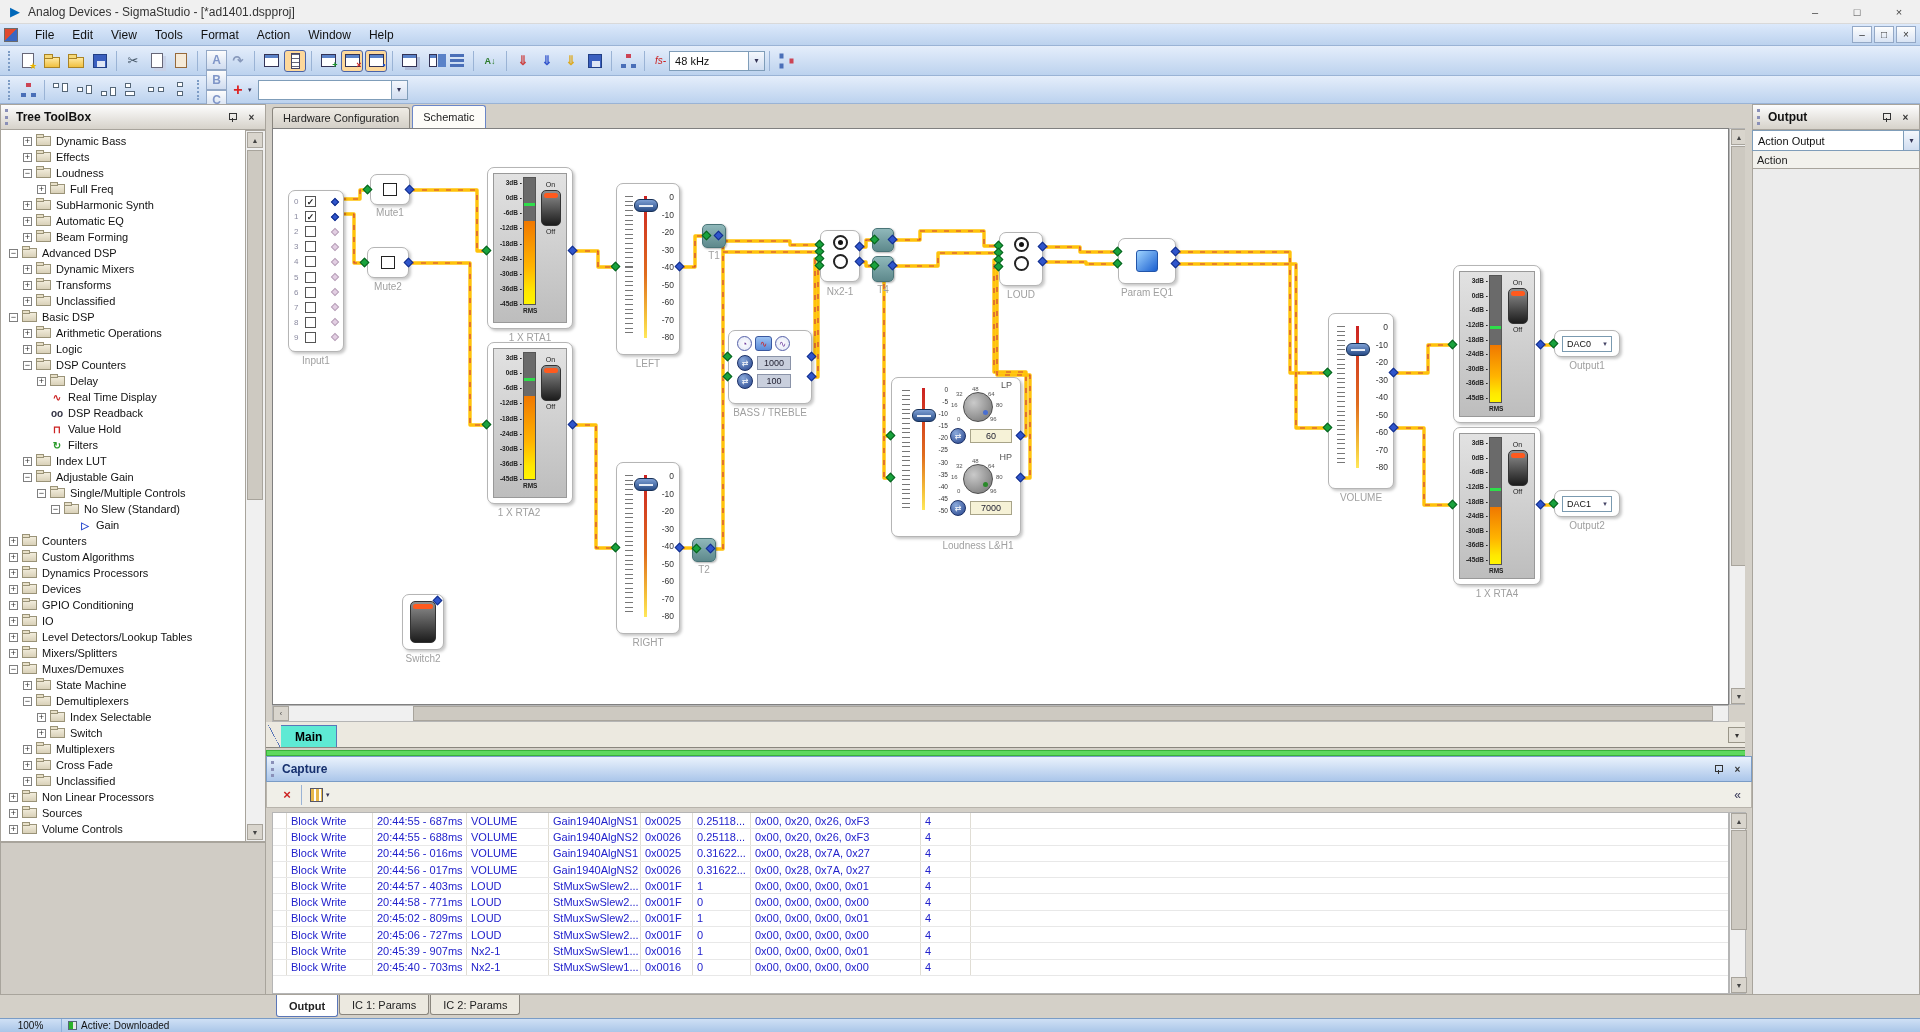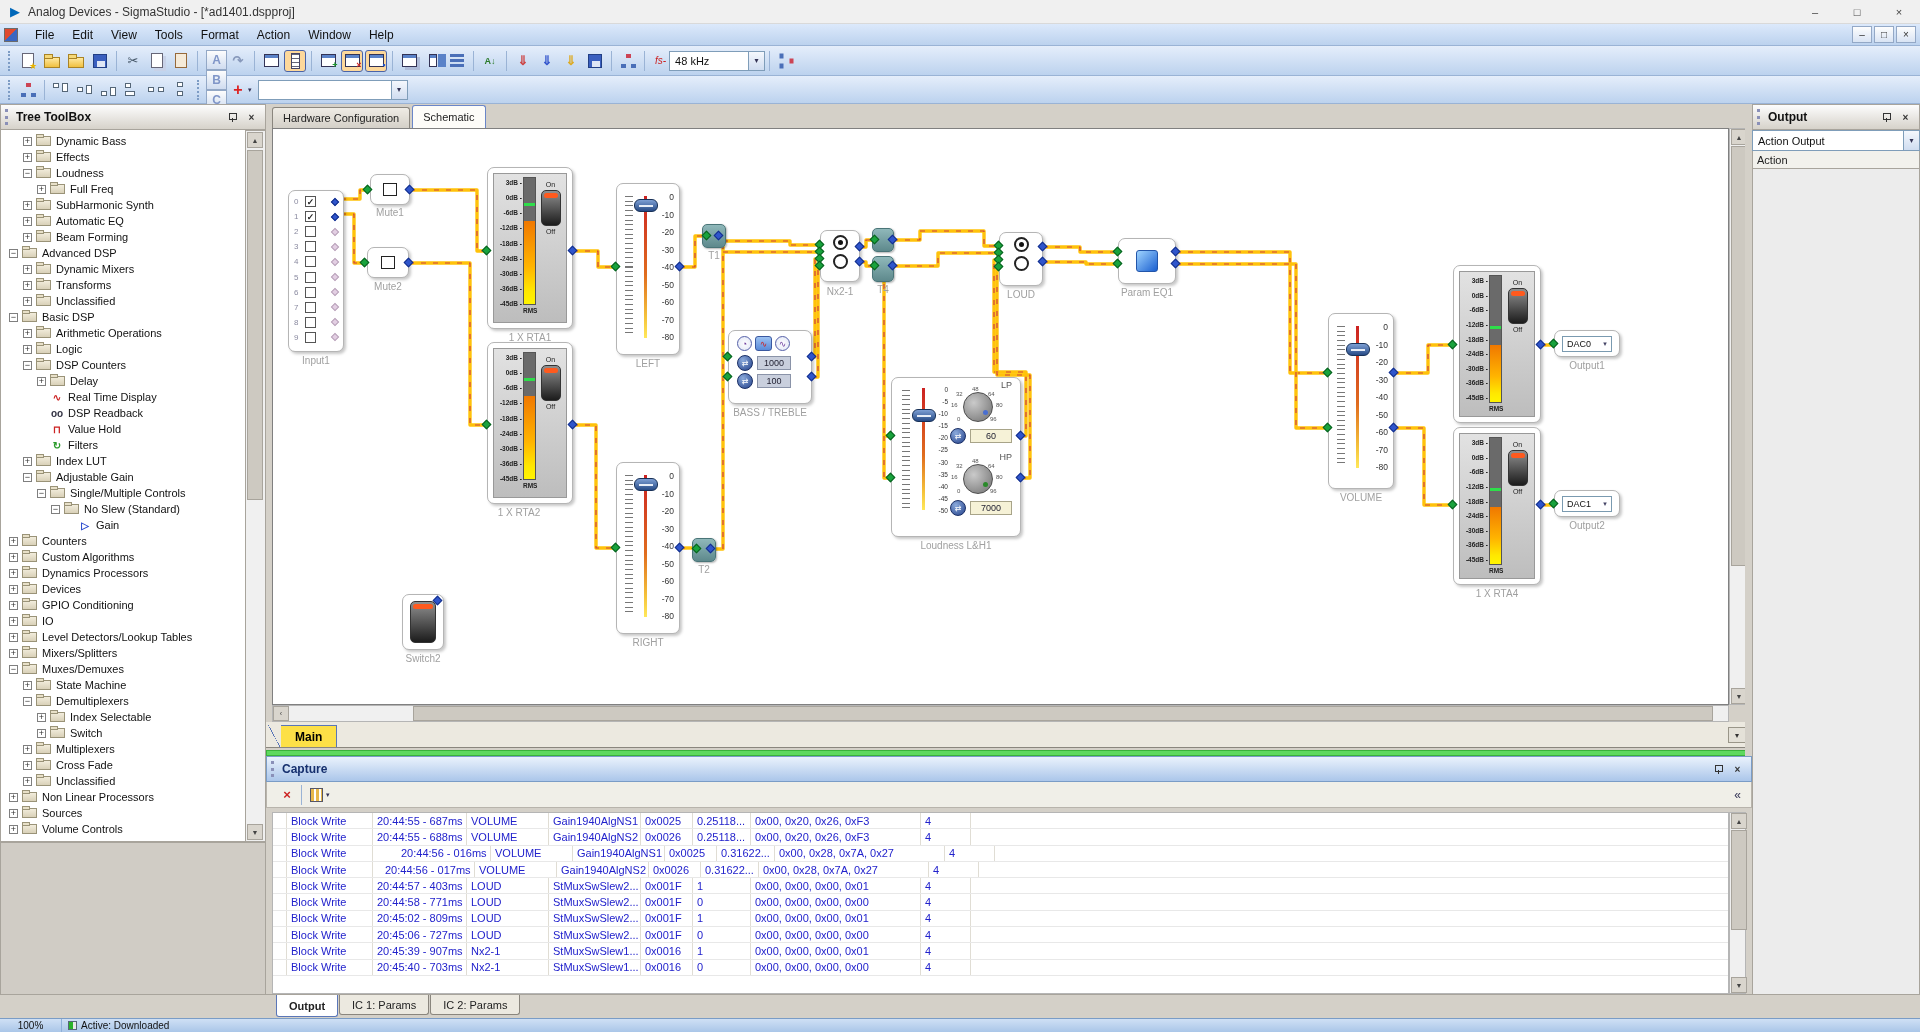--- a/index.html
+++ b/index.html
@@ -73,21 +73,21 @@
   #left-filler { left:0; top:842px; width:266px; height:176px; background:#d0ccc5; border:1px solid #a8a49c; }
 
   
   #doctabs { left:266px; top:104px; width:1486px; height:24px; background:#d4d0c8; display:flex; align-items:flex-end; padding-left:6px; }
   .doctab { height:21px; padding:0 10px; display:flex; align-items:center; font-size:11px; color:#222; border:1px solid #8a867e; border-bottom:none; background:linear-gradient(#efece5,#d4d0c8); border-radius:3px 3px 0 0; margin-right:2px; }
   .doctab.active { background:#fdfcf8; border-color:#6a86c8; height:23px; }
   #canvas { left:272px; top:128px; width:1457px; height:577px; background:#fff; border:1px solid #808080; }
   #hscroll { left:272px; top:705px; width:1457px; height:17px; background:#f0f0f0; border:1px solid #b5b5b5; }
   #vscroll { left:1729px; top:128px; width:17px; height:577px; background:#f0f0f0; border:1px solid #b5b5b5; }
   #maintabs { left:266px; top:722px; width:1486px; height:26px; background:#ece9e0; border-bottom:1px solid #8a867e; display:flex; align-items:flex-end; padding-left:14px; }
-  .maintab { height:22px; padding:0 14px; background:#fde047; border:1px solid #5a76b8; border-bottom:none; font-weight:bold; font-size:12px; display:flex; align-items:center; position:relative; }
+  .maintab { height:22px; padding:0 14px; background:#5eead4; border:1px solid #5a76b8; border-bottom:none; font-weight:bold; font-size:12px; display:flex; align-items:center; position:relative; }
   .maintab::before { content:""; position:absolute; left:-14px; bottom:0; width:14px; height:22px; background:linear-gradient(62deg, transparent 49%, #5a76b8 49% 52%, #ece9e0 52%); }
   .maintab-dd { position:absolute; right:6px; bottom:4px; width:18px; height:16px; border:1px solid #9a9689; display:flex; align-items:center; justify-content:center; font-size:8px; color:#333; background:#e4e1d8; }
   #greensplit { left:266px; top:750px; width:1486px; height:6px; background:#5ed95e; border:1px solid #3ab23a; }
 
   
   .block { position:absolute; background:#fff; border:1px solid #b5b5b5; border-radius:7px; box-shadow:2px 2px 3px rgba(0,0,0,0.22); }
   .blabel { position:absolute; font-size:10px; color:#a0a0a0; text-align:center; white-space:nowrap; }
   .pin { position:absolute; width:7px; height:7px; transform:rotate(45deg); z-index:30; }
   .pin.g { background:#18a33c; border:1px solid #0a5f20; }
   .pin.b { background:#2f55cc; border:1px solid #15308a; }
@@ -899,21 +899,21 @@
       <span class="kn" style="left: 7px; top: 30px;">0</span>
       <span class="kn" style="left: 40px; top: 30px;">96</span>
       <div class="knob hp"></div>
     </div>
     <div style="position: absolute; right: 8px; top: 74px; font-size: 9px; color: rgb(85, 85, 85);">HP</div>
     <div class="spinrow" style="position: absolute; left: 58px; top: 122px; padding: 0px;">
       <span class="spinner">⇄</span>
       <span class="valbox beige" style="width: 42px;">7000</span>
     </div>
   </div>
-<div class="blabel" style="left:891px; top:540px; width:130px">Loudness L&amp;H1</div>
+<div class="blabel" style="left:913px; top:540px; width:130px">Loudness L&amp;H1</div>
 
 <div class="block" style="left:1328px; top:313px; width:66px; height:176px" id="volume-slider">
     <div class="sl-inner">
       <div class="sl-ticks"></div>
       <div class="sl-track"></div>
       <div class="sl-nums">
         <div>0</div>
         <div>-10</div>
         <div>-20</div>
         <div>-30</div>
@@ -1065,32 +1065,32 @@
       <div class="cap-cell" style="width: 82px;">VOLUME</div>
       <div class="cap-cell" style="width: 92px;">Gain1940AlgNS2</div>
       <div class="cap-cell" style="width: 52px;">0x0026</div>
       <div class="cap-cell" style="width: 58px;">0.25118...</div>
       <div class="cap-cell" style="width: 170px;">0x00, 0x20, 0x26, 0xF3</div>
       <div class="cap-cell" style="width: 50px;">4</div>
     </div>
     <div class="cap-row">
       <div class="cap-cell" style="width: 14px;"></div>
       <div class="cap-cell" style="width: 86px;">Block Write</div>
-      <div class="cap-cell" style="width: 94px; margin-left: 24px;">20:44:56 - 016ms</div>
+      <div class="cap-cell" style="width: 94px;">20:44:56 - 016ms</div>
       <div class="cap-cell" style="width: 82px;">VOLUME</div>
       <div class="cap-cell" style="width: 92px;">Gain1940AlgNS1</div>
       <div class="cap-cell" style="width: 52px;">0x0025</div>
       <div class="cap-cell" style="width: 58px;">0.31622...</div>
       <div class="cap-cell" style="width: 170px;">0x00, 0x28, 0x7A, 0x27</div>
       <div class="cap-cell" style="width: 50px;">4</div>
     </div>
     <div class="cap-row">
       <div class="cap-cell" style="width: 14px;"></div>
       <div class="cap-cell" style="width: 86px;">Block Write</div>
-      <div class="cap-cell" style="width: 94px; margin-left: 8px;">20:44:56 - 017ms</div>
+      <div class="cap-cell" style="width: 94px;">20:44:56 - 017ms</div>
       <div class="cap-cell" style="width: 82px;">VOLUME</div>
       <div class="cap-cell" style="width: 92px;">Gain1940AlgNS2</div>
       <div class="cap-cell" style="width: 52px;">0x0026</div>
       <div class="cap-cell" style="width: 58px;">0.31622...</div>
       <div class="cap-cell" style="width: 170px;">0x00, 0x28, 0x7A, 0x27</div>
       <div class="cap-cell" style="width: 50px;">4</div>
     </div>
     <div class="cap-row">
       <div class="cap-cell" style="width: 14px;"></div>
       <div class="cap-cell" style="width: 86px;">Block Write</div>

